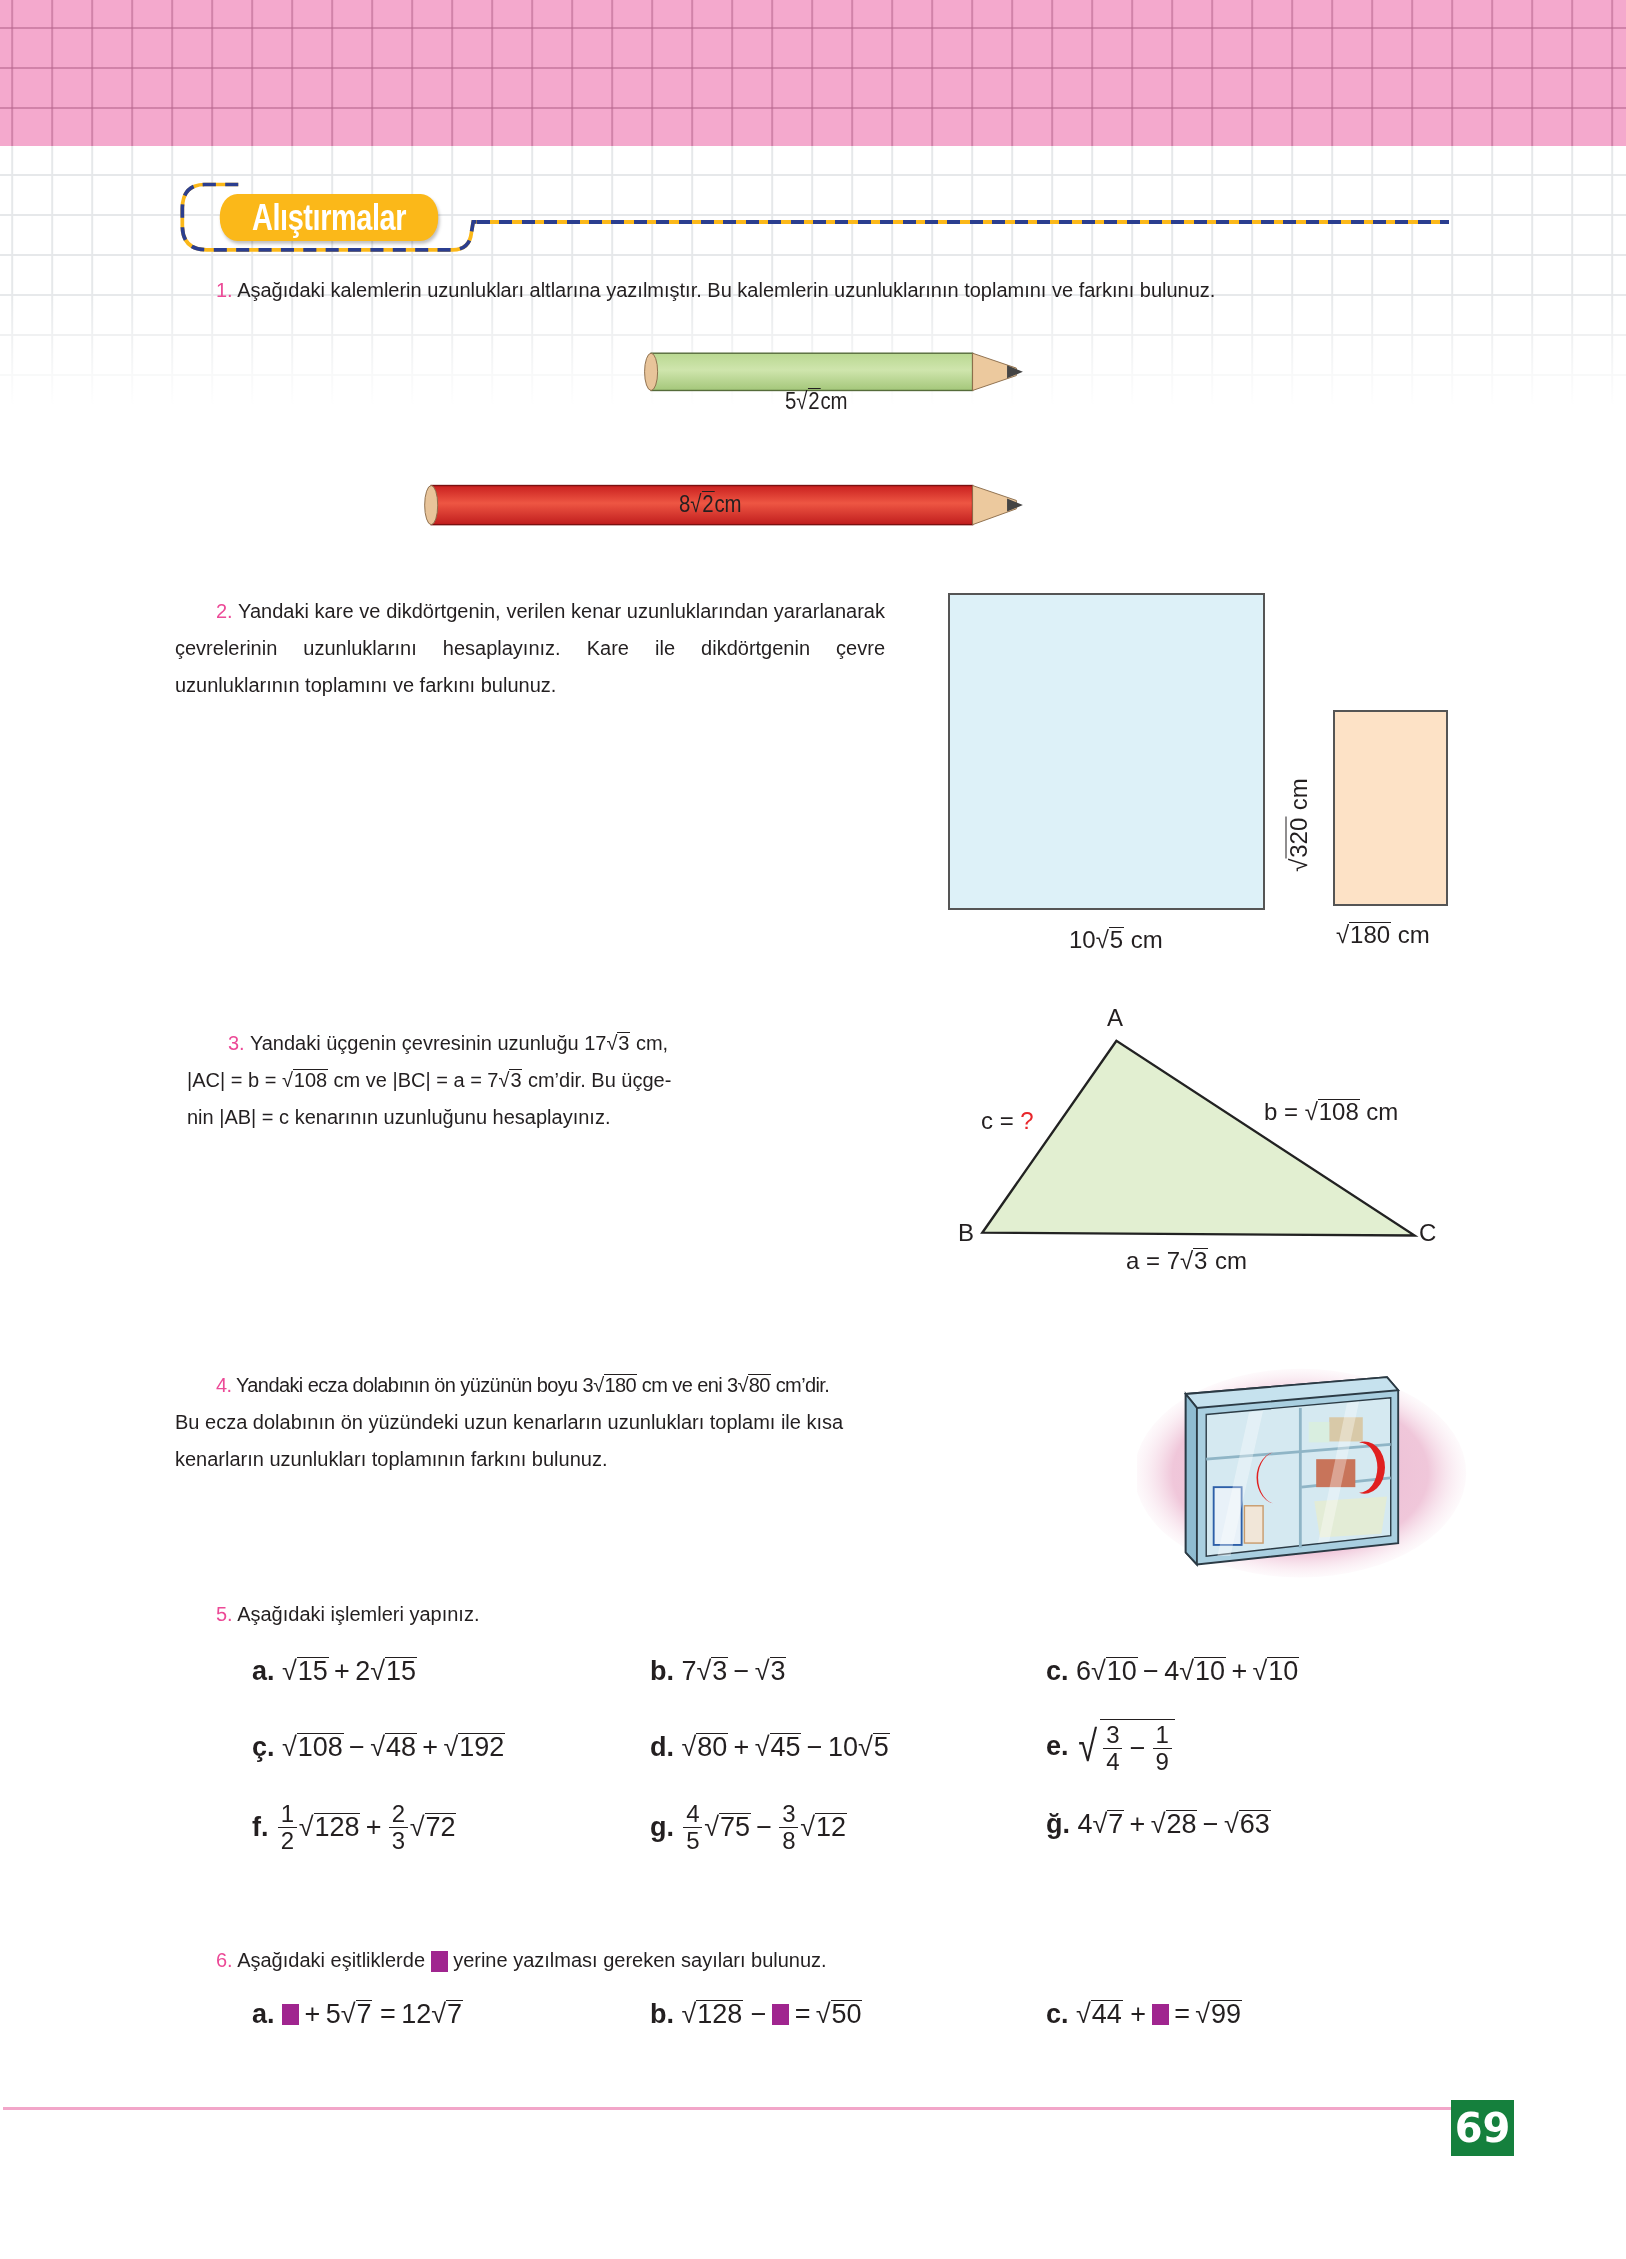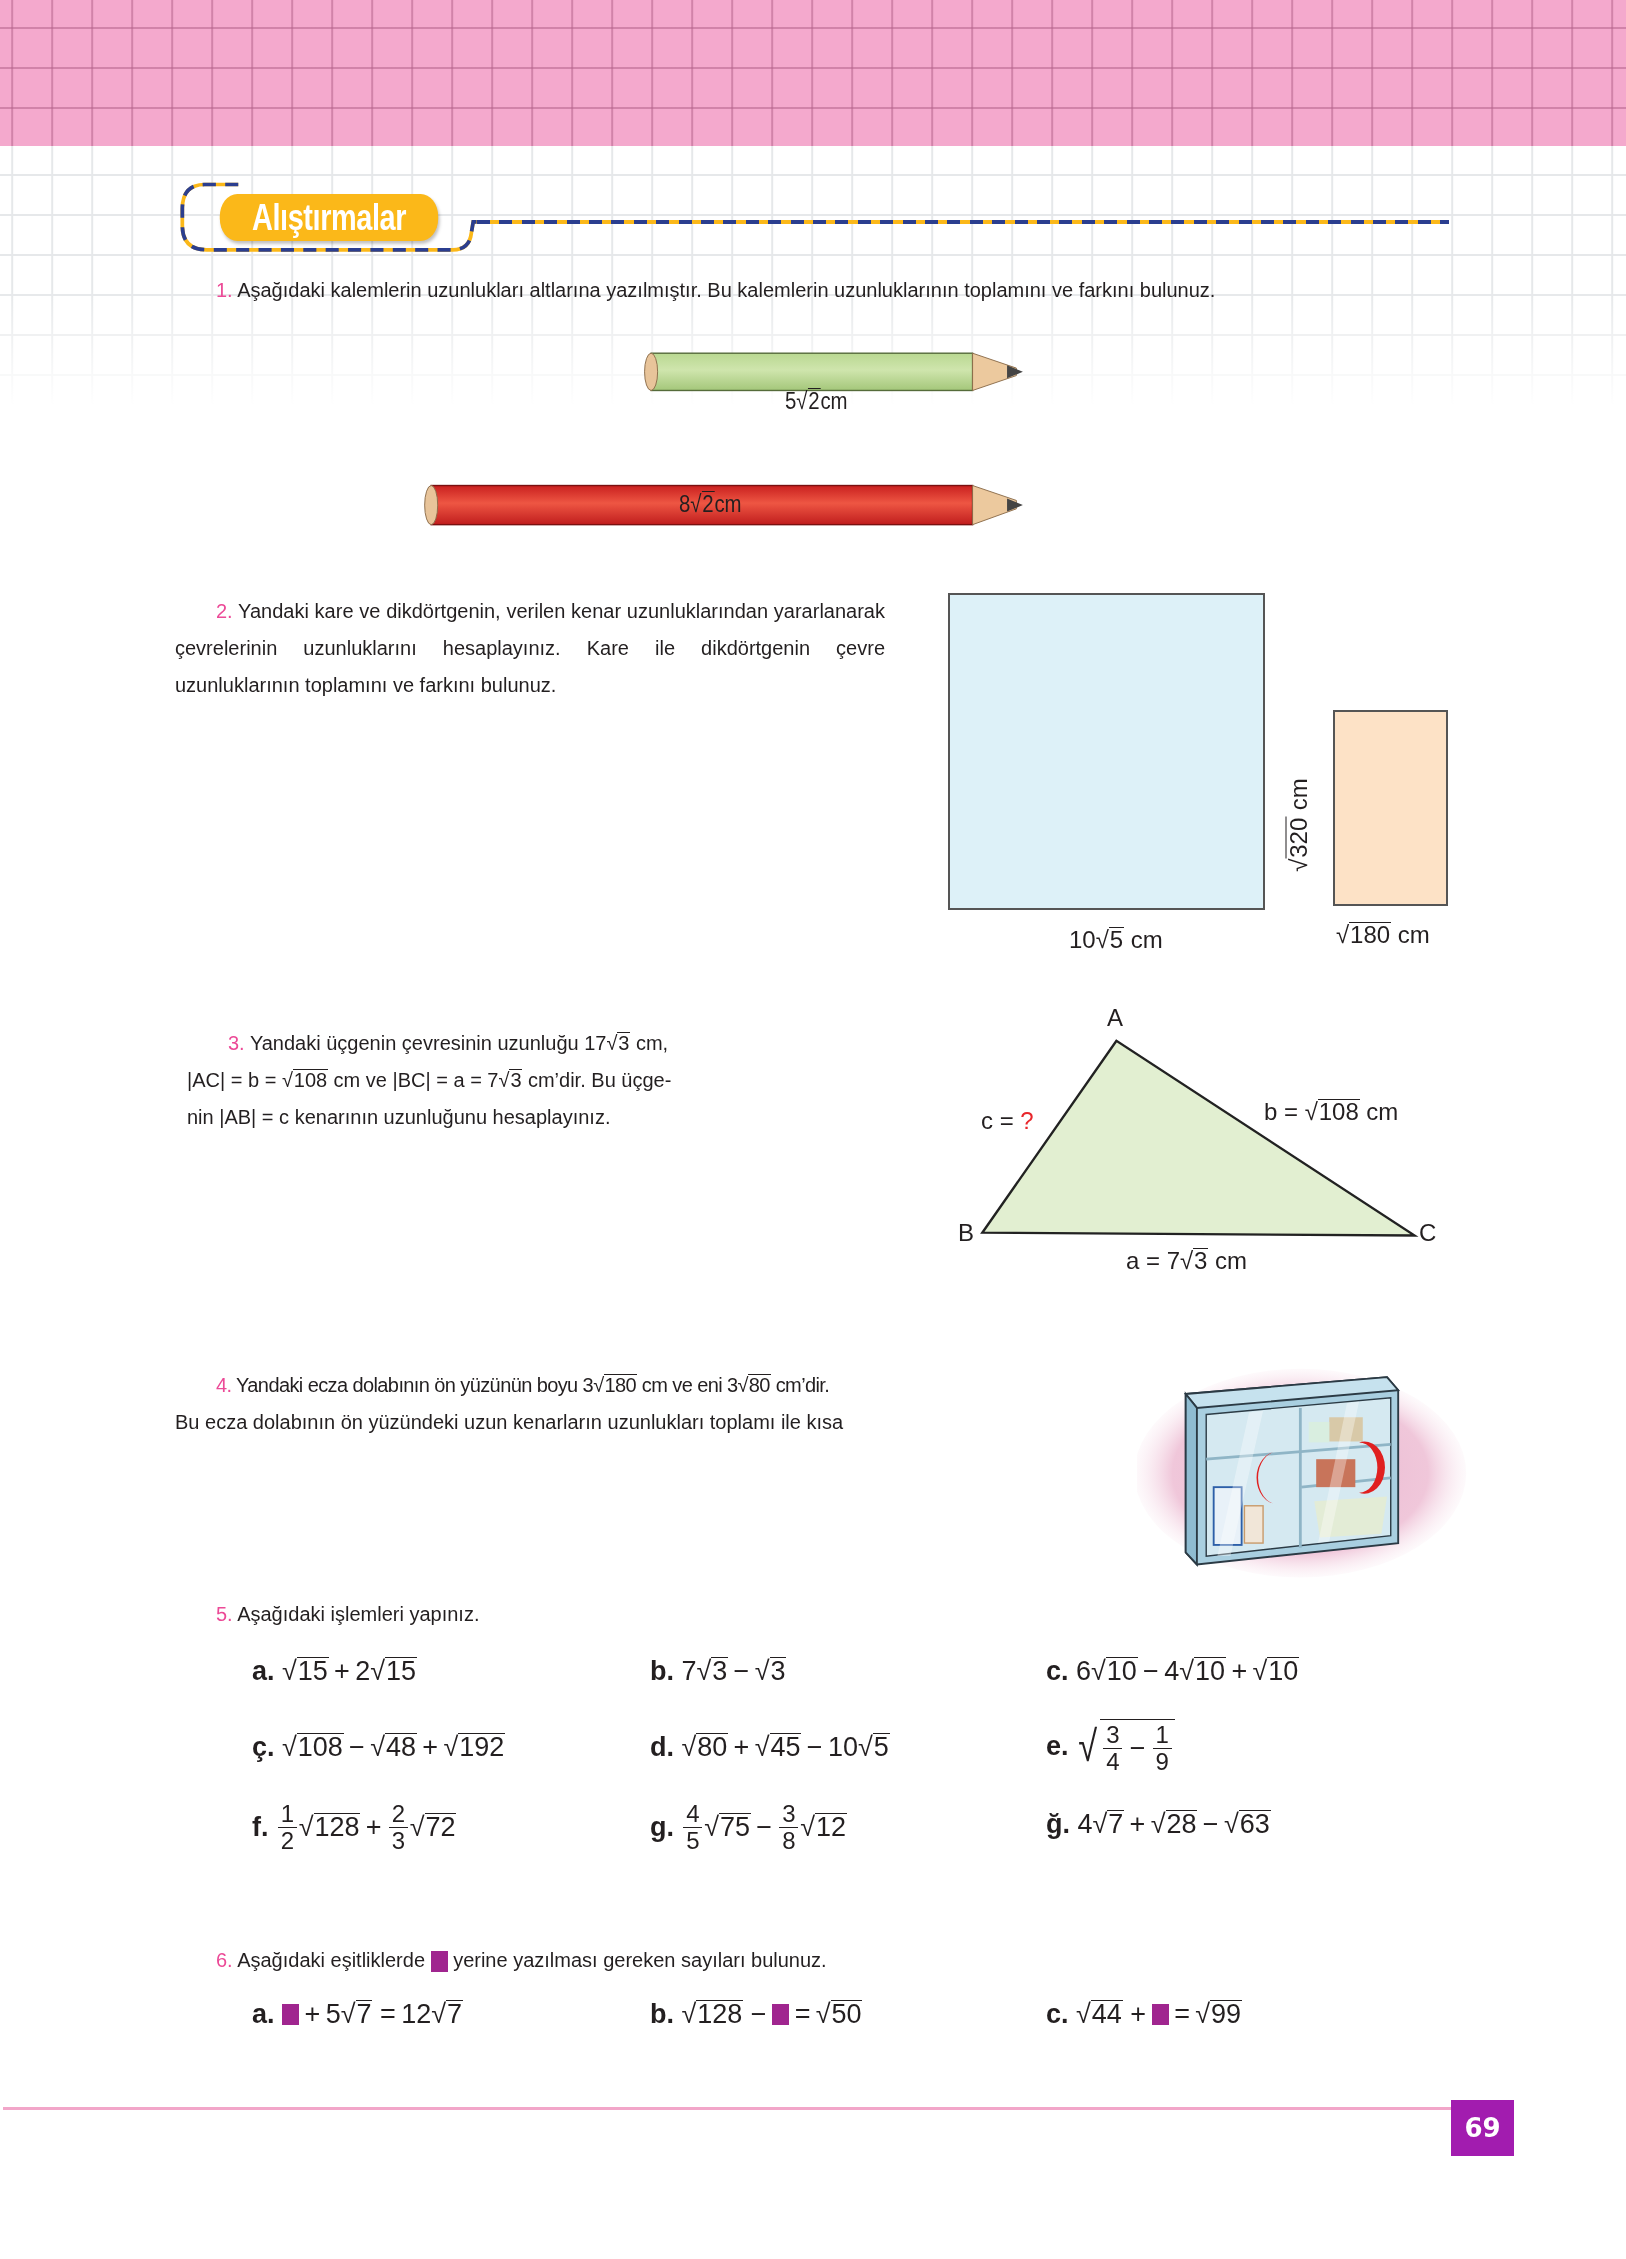--- a/index.html
+++ b/index.html
@@ -56,21 +56,21 @@
 
   .expr { position: absolute; font-size: 27px; white-space: nowrap; display: flex; align-items: center; }
   .expr .let { font-weight: bold; margin-right: 7.5px; }
   .frac { display: inline-flex; flex-direction: column; align-items: center; font-size: 24px; line-height: 26px; margin: 0 1.9px; vertical-align: middle; }
   .frac .n { border-bottom: 1.9px solid #231f20; padding: 0 2.8px; }
   .sq { display: inline-block; width: 17px; height: 20.5px; background: #a0258f; vertical-align: middle; margin: 0 5.6px; }
 
   .footer-line { position: absolute; left: 2.8px; top: 2107px; width: 1451px; height: 2.8px; background: #f2a6c9; }
   .page-num {
     position: absolute; left: 1451px; top: 2100px; width: 63px; height: 56px;
-    background: #a21caf; color: #ffffff; font-weight: bold; font-size: 26px;
+    background: #15803d; color: #ffffff; font-weight: bold; font-size: 40px;
     display: flex; align-items: center; justify-content: center;
     font-family: "DejaVu Sans", sans-serif;
   }
 </style>
 </head>
 <body>
 
 <div class="pink-header"></div>
 <div class="grid-white"></div>
 
@@ -166,20 +166,21 @@
 <div class="lbl" style="left:1126px;top:1247px;">
   <span>a = 7</span><span class="rad"><span class="sym">√</span><span class="over">3</span></span><span> cm</span>
 </div>
 
 <div class="ptext" style="left:175px;top:1367px;width:942px;">
   <div style="padding-left:41px;white-space:nowrap;letter-spacing:-0.6px;">
     <span class="num">4.</span>
     <span>Yandaki ecza dolabının ön yüzünün boyu 3</span><span class="rad"><span class="sym">√</span><span class="over">180</span></span><span> cm ve eni 3</span><span class="rad"><span class="sym">√</span><span class="over">80</span></span><span> cm’dir.</span>
   </div>
   <div style="white-space:nowrap;"><span>Bu ecza dolabının ön yüzündeki uzun kenarların uzunlukları toplamı ile kısa</span></div>
+  <div style="white-space:nowrap;"><span>kenarların uzunlukları toplamının farkını bulunuz.</span></div>
 </div>
 
 <svg class="abs" style="left:1137px;top:1366px;" width="336" height="219" viewBox="0 0 360 235">
   <defs>
     <radialGradient id="blob" cx="0.5" cy="0.5" r="0.55">
       <stop offset="0" stop-color="#e9b6cf"></stop>
         <stop offset="0.7" stop-color="#f0c7da"></stop>
         <stop offset="1" stop-color="#ffffff" stop-opacity="0"></stop>
     </radialGradient>
   </defs>

